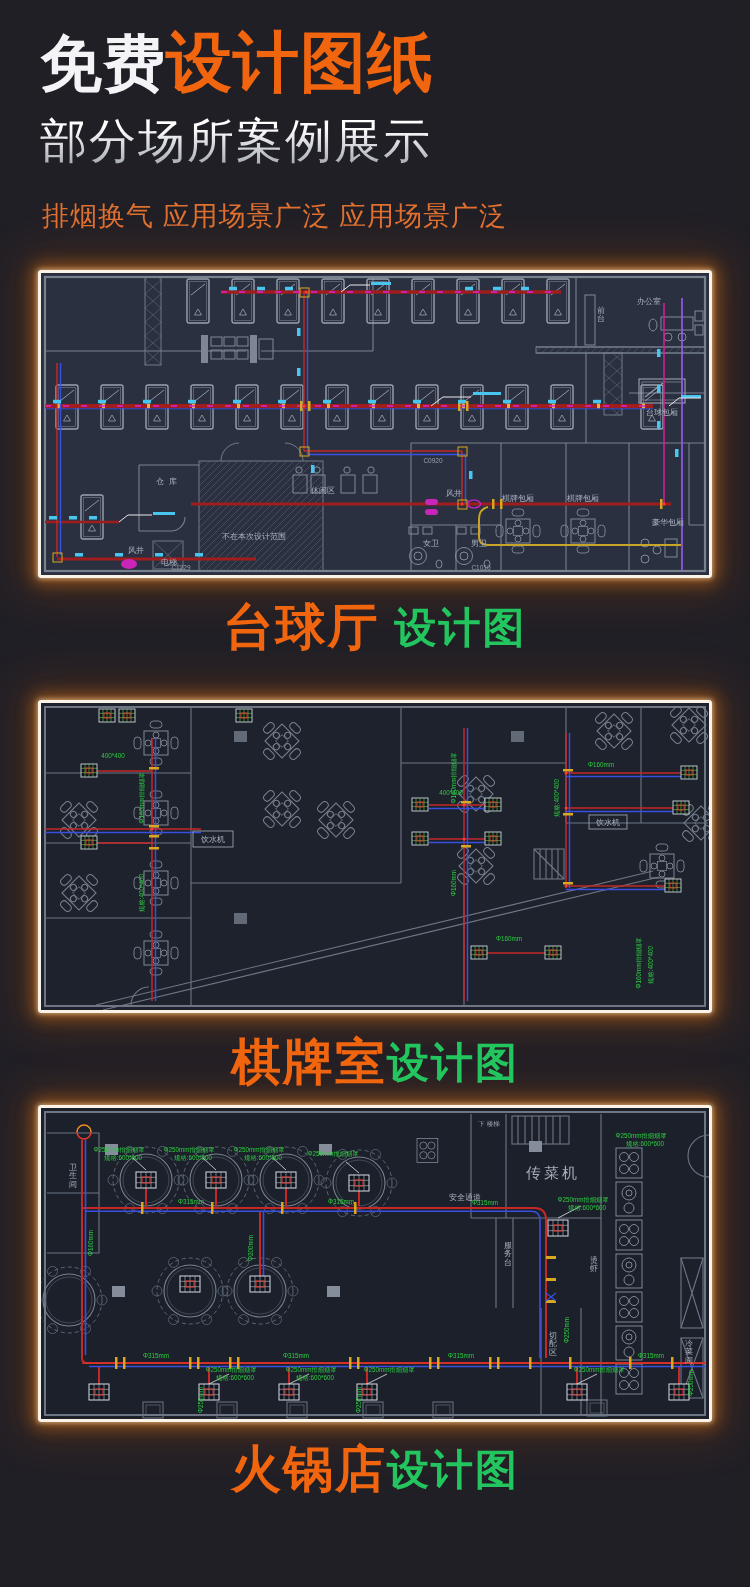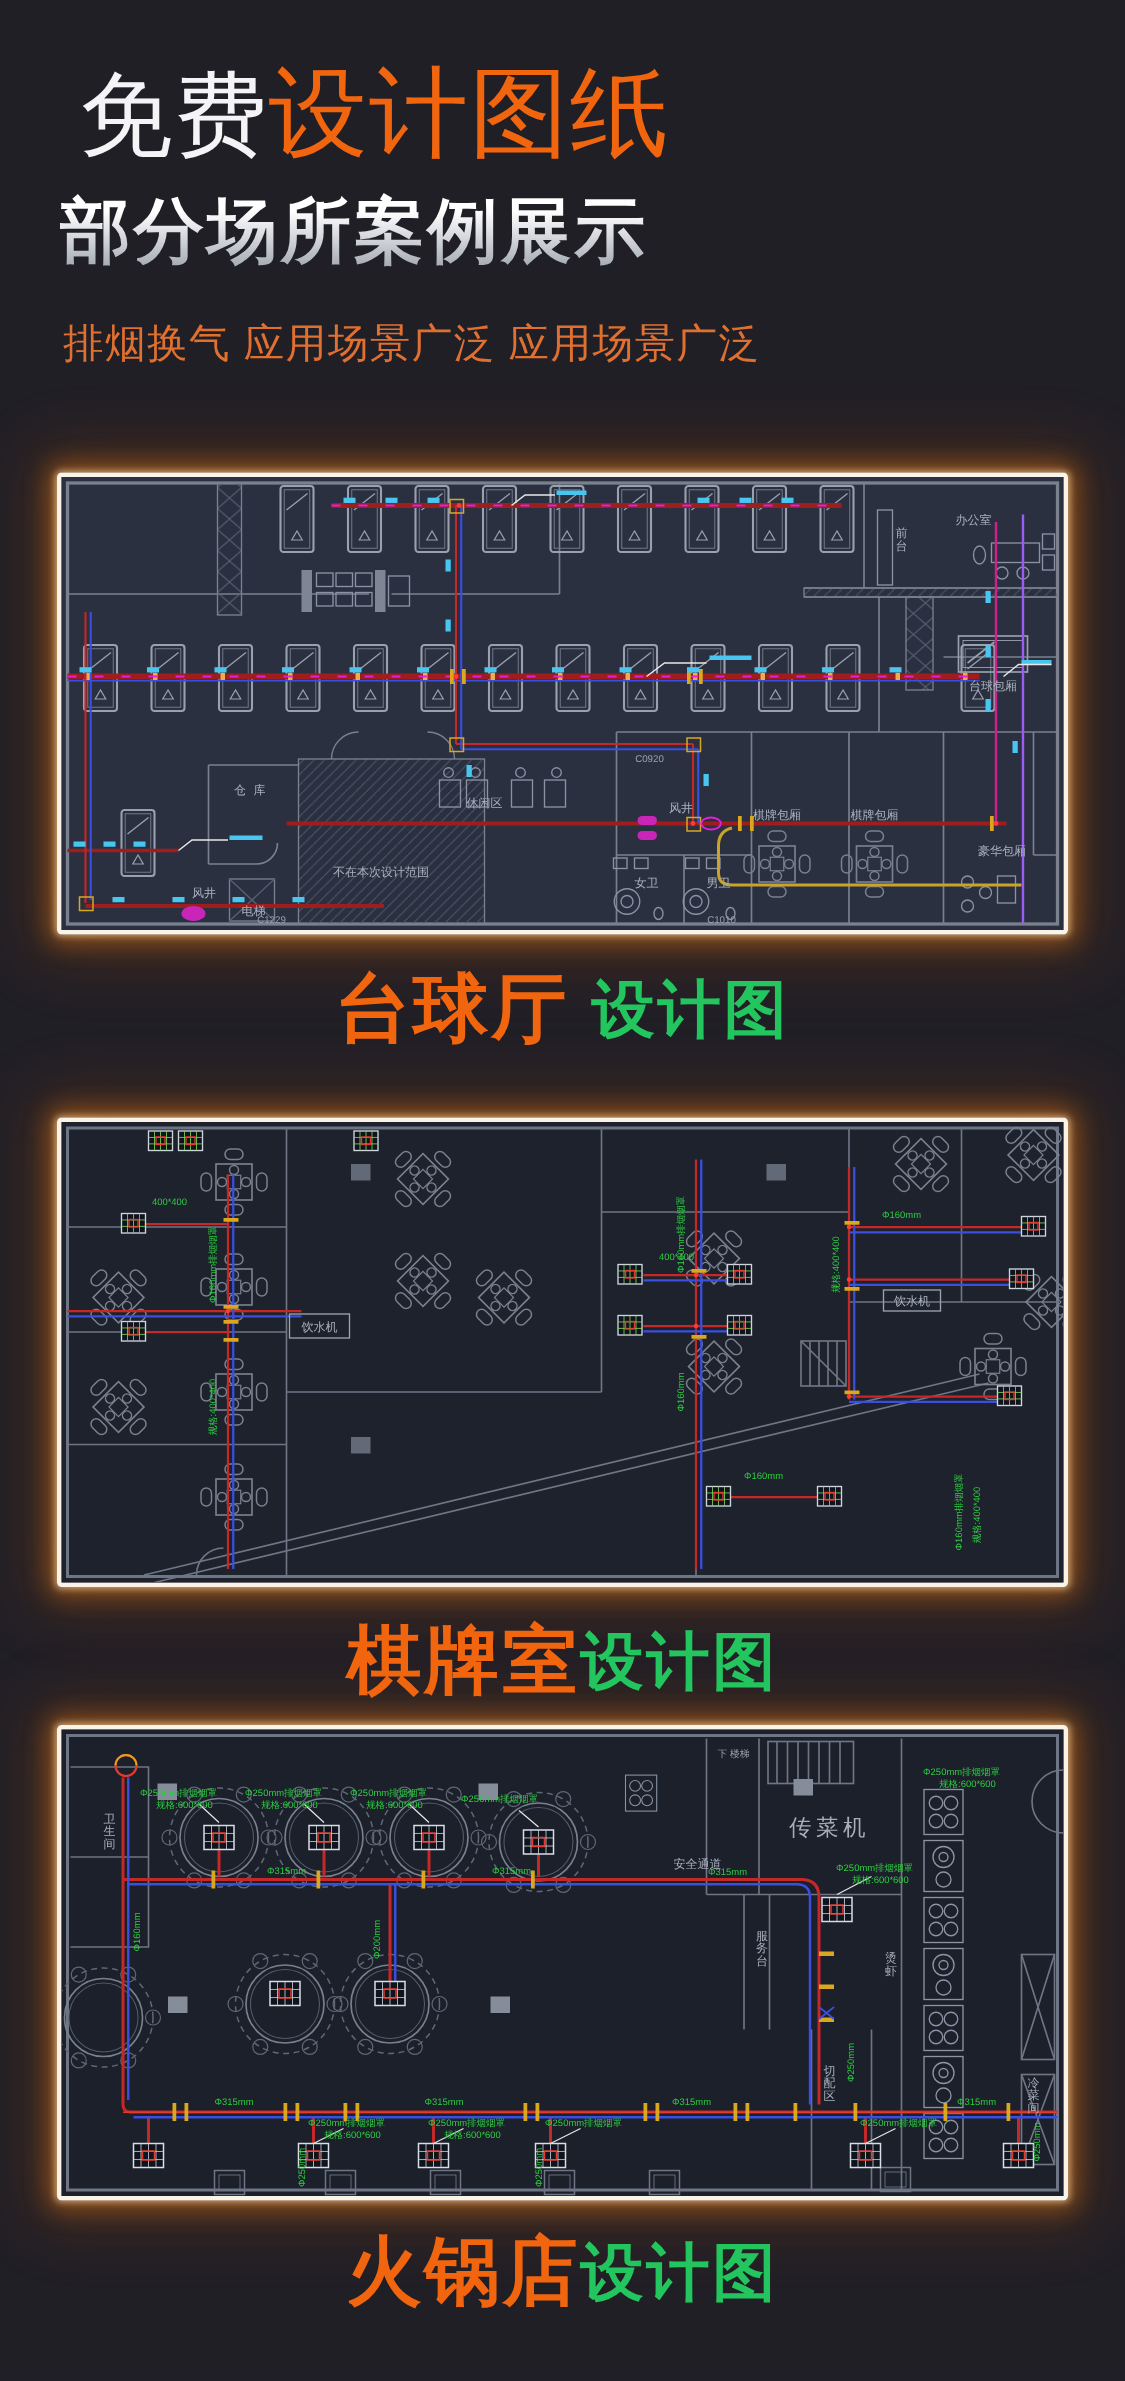--- a/index.html
+++ b/index.html
@@ -1,29 +1,29 @@
 <!DOCTYPE html>
 <html><head>
 <meta charset="utf-8">
 <style>
   html,body{margin:0;padding:0;}
   body{width:750px;height:1587px;overflow:hidden;background:#211F26;
        font-family:"Liberation Sans","DejaVu Sans",sans-serif;}
   .header{padding:26px 0 0 40px;}
-  .title1{margin:13px;font-size:62px;line-height:1.12;font-weight:400;letter-spacing:1px;}
+  .title1{margin:0;font-size:62px;line-height:1.12;font-weight:700;letter-spacing:1px;}
   .t-white{color:#F4F4F6;}
   .t-orange{color:#F2650F;font-size:66px;}
-  .title2{margin:14px 0 0 0;font-size:47px;line-height:1.15;font-weight:700;letter-spacing:2px;
+  .title2{margin:14px 0 0 0;font-size:47px;line-height:1.15;font-weight:400;letter-spacing:2px;
           color:#D9DBE0;background:linear-gradient(180deg,#FFFFFF 25%,#9EA3AD 100%);
           -webkit-background-clip:text;background-clip:text;-webkit-text-fill-color:transparent;}
   .subtitle{margin:30px 0 0 2px;font-size:27px;font-weight:500;color:#E0702F;letter-spacing:1px;}
   .panel{margin-left:38px;width:668px;border:3px solid #FBF3E7;border-radius:3px;
          box-shadow:0 0 5px 1px rgba(255,214,160,.65),0 0 16px 6px rgba(238,126,20,.45),0 0 42px 16px rgba(190,85,10,.22);}
   .panel svg{display:block;}
-  .p1{margin-top:68px;}
+  .p1{margin-top:36px;}
   .caption{height:52px;display:flex;align-items:center;justify-content:center;}
   .c1{margin-top:24px;margin-bottom:46px;gap:15px;}
   .c2{margin-top:24px;margin-bottom:16px;}
   .c3{margin-top:22px;}
   .cap-hi{font-size:50px;font-weight:800;color:#F2650F;letter-spacing:2px;}
   .cap-rest{font-size:42px;font-weight:700;color:#22c55e;letter-spacing:2px;}
   svg text{font-family:"Liberation Sans","DejaVu Sans",sans-serif;}
   .lbl{fill:#A9B1BF;font-size:8px;text-anchor:middle;}
   .lbl2{fill:#98A0AC;font-size:6.5px;text-anchor:middle;}
   .big{font-size:15px;fill:#A7AEBA;letter-spacing:3px;}

